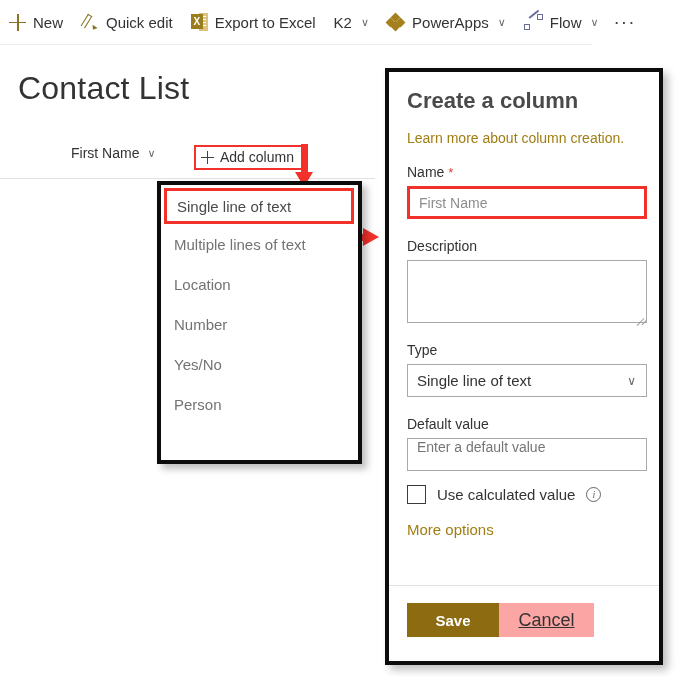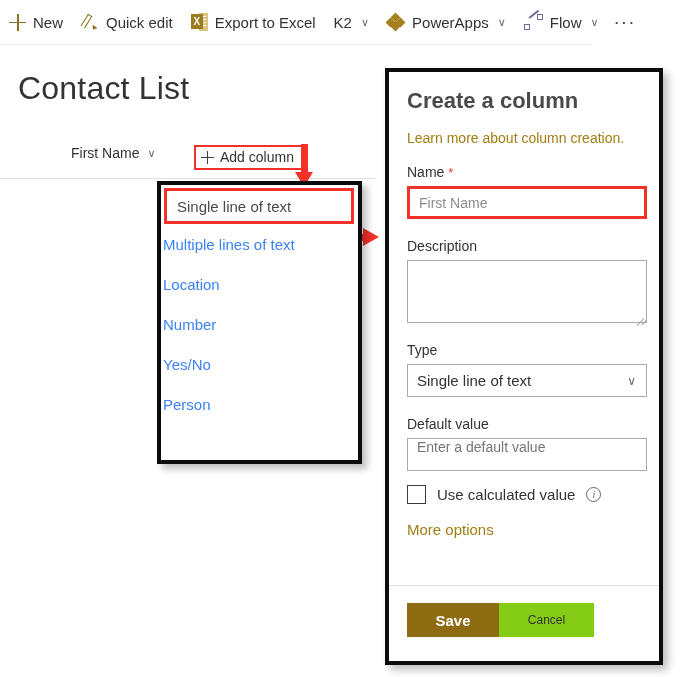--- a/index.html
+++ b/index.html
@@ -130,21 +130,21 @@
   }
 
   
   #type-dropdown {
     position: absolute; left: 157px; top: 181px; width: 205px; height: 283px;
     background: #ffffff; border: 4px solid #0c0c0c;
     box-shadow: 5px 5px 7px rgba(0,0,0,.25);
   }
   .dd-item {
     height: 40px; display: flex; align-items: center;
-    padding-left: 2px; font-size: 15px; color: #3b82f6; cursor: pointer;
+    padding-left: 13px; font-size: 15px; color: #737373; cursor: pointer;
   }
   .dd-item.selected {
     margin: 3px 4px 0 3px; height: 36px;
     border: 3px solid #f3312b; padding-left: 10px; color: #4a4a4a;
   }
 
   
   #create-panel {
     position: absolute; left: 385px; top: 68px; width: 278px; height: 597px;
     background: #ffffff; border: 4px solid #0c0c0c;
@@ -199,22 +199,22 @@
     position: absolute; left: 0; right: 0; bottom: 0; height: 76px;
     border-top: 1px solid #e1e1e1; padding: 17px 0 0 18px;
     display: flex; align-items: flex-start; gap: 0;
   }
   #save-btn {
     width: 92px; height: 34px; background: #8d6c11; color: #fff;
     font-size: 15px; font-weight: bold; display: flex; align-items: center;
     justify-content: center; cursor: pointer;
   }
   #cancel-btn {
-    width: 95px; height: 34px; background: #84cc16; color: #333;
-    font-size: 12px; display: flex; align-items: center; justify-content: center; cursor: pointer;
+    width: 95px; height: 34px; background: #fca5a5; color: #333;
+    font-size: 18px; display: flex; align-items: center; justify-content: center; cursor: pointer; text-decoration: underline;
   }
 </style>
 </head>
 <body>
 
 <div id="root">
 
   <div id="commandbar">
 
     <div class="cmd">

